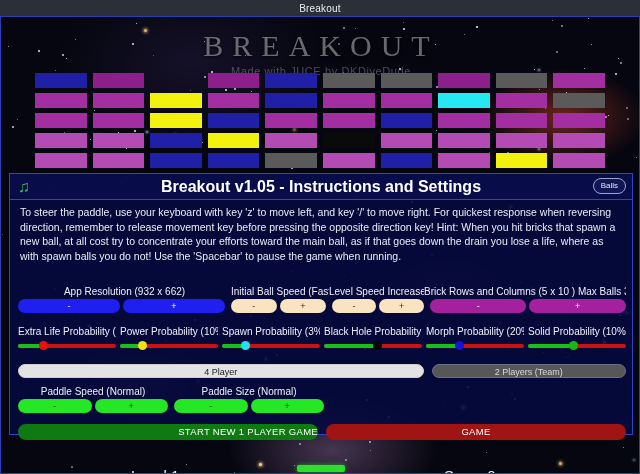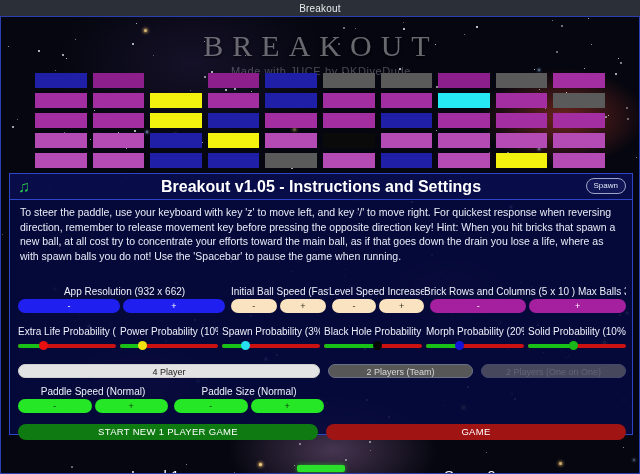--- a/index.html
+++ b/index.html
@@ -459,21 +459,21 @@
           <div class="brick" style="background: rgb(242, 242, 14);"></div>
           <div class="brick" style="background: rgb(180, 74, 180);"></div>
         </div>
       </div>
 
     <div class="panel">
 
       <div class="panel-head">
         <span class="note-icon">♫</span>
         <span class="panel-title">Breakout v1.05 - Instructions and Settings</span>
-        <button class="about-btn">Spawn</button>
+        <button class="about-btn">Balls</button>
       </div>
 
       <div class="instructions">To steer the paddle, use your keyboard with key 'z' to move left, and key '/' to move right. For quickest response when reversing direction, remember to release movement key before pressing the opposite direction key! Hint: When you hit bricks that spawn a new ball, at all cost try to concentrate your efforts toward the main ball, as if that goes down the drain you lose a life, where as with spawn balls you do not! Use the 'Spacebar' to pause the game when running.</div>
 
       <div class="srow" id="settings-row" style="top:112px;">
           <div class="lblrow" style="padding: 0px 8px; gap: 0;">
             <div class="lbl" style="width: 213px;">App Resolution (932 x 662)</div>
             <div class="lbl" style="width: 98px;">Initial Ball Speed (Fast)</div>
             <div class="lbl" style="width: 95px;">Level Speed Increase (Ti...</div>
             <div class="lbl" style="width: 202px;">Brick Rows and Columns (5 x 10 ) Max Balls 3</div>
@@ -536,42 +536,41 @@
               <div class="strack"></div>
               <div class="sfill" style="width:46%"></div>
               <div class="sthumb" style="left:calc(46% - 4px);background:#18b818"></div>
             </div>
           </div>
         </div>
       <div class="srow" id="player-row" style="top:190px;">
           <div style="display: flex; gap: 8px; padding: 0px 8px;">
             <div class="pbtn on" style="flex: 2.1 1 0px;">4 Player</div>
             <div class="pbtn off" style="flex: 1 1 0px;">2 Players (Team)</div>
-            <div class="pbtn dim" style="flex: 1 1 0px;">2 Players (One on One)</div>
           </div>
         </div>
       <div class="srow" id="paddle-row" style="top:212px;">
           <div style="display: flex; gap: 6px; padding: 0px 8px;">
             <div class="lbl" style="width: 150px;">Paddle Speed (Normal)</div>
             <div class="lbl" style="width: 150px;">Paddle Size (Normal)</div>
           </div>
           <div style="display: flex; gap: 6px; padding: 0px 8px; margin-top: 2px;">
             <div style="width: 150px; display: flex; gap: 3px;">
               <button class="pmbtn green" style="flex: 1 1 0px;">-</button>
               <button class="pmbtn green" style="flex: 1 1 0px;">+</button>
             </div>
             <div style="width: 150px; display: flex; gap: 3px;">
               <button class="pmbtn green" style="flex: 1 1 0px;">-</button>
               <button class="pmbtn green" style="flex: 1 1 0px;">+</button>
             </div>
           </div>
         </div>
 
       <div class="srow" style="top:250px;display:flex;gap:8px;padding:0 8px;">
-        <button class="actbtn start" style="flex:1 1 0;">START NEW 1 PLAYER GAME</button>
+        <button class="actbtn start" style="flex:1 1 0;text-align:right;">START NEW 1 PLAYER GAME</button>
         <button class="actbtn quit" style="flex:1 1 0;">GAME</button>
       </div>
 
     </div>
 
     <div class="paddle"></div>
 
     <div class="hud level">Level 1</div>
     <div class="hud score">Score 0</div>
   </div>

